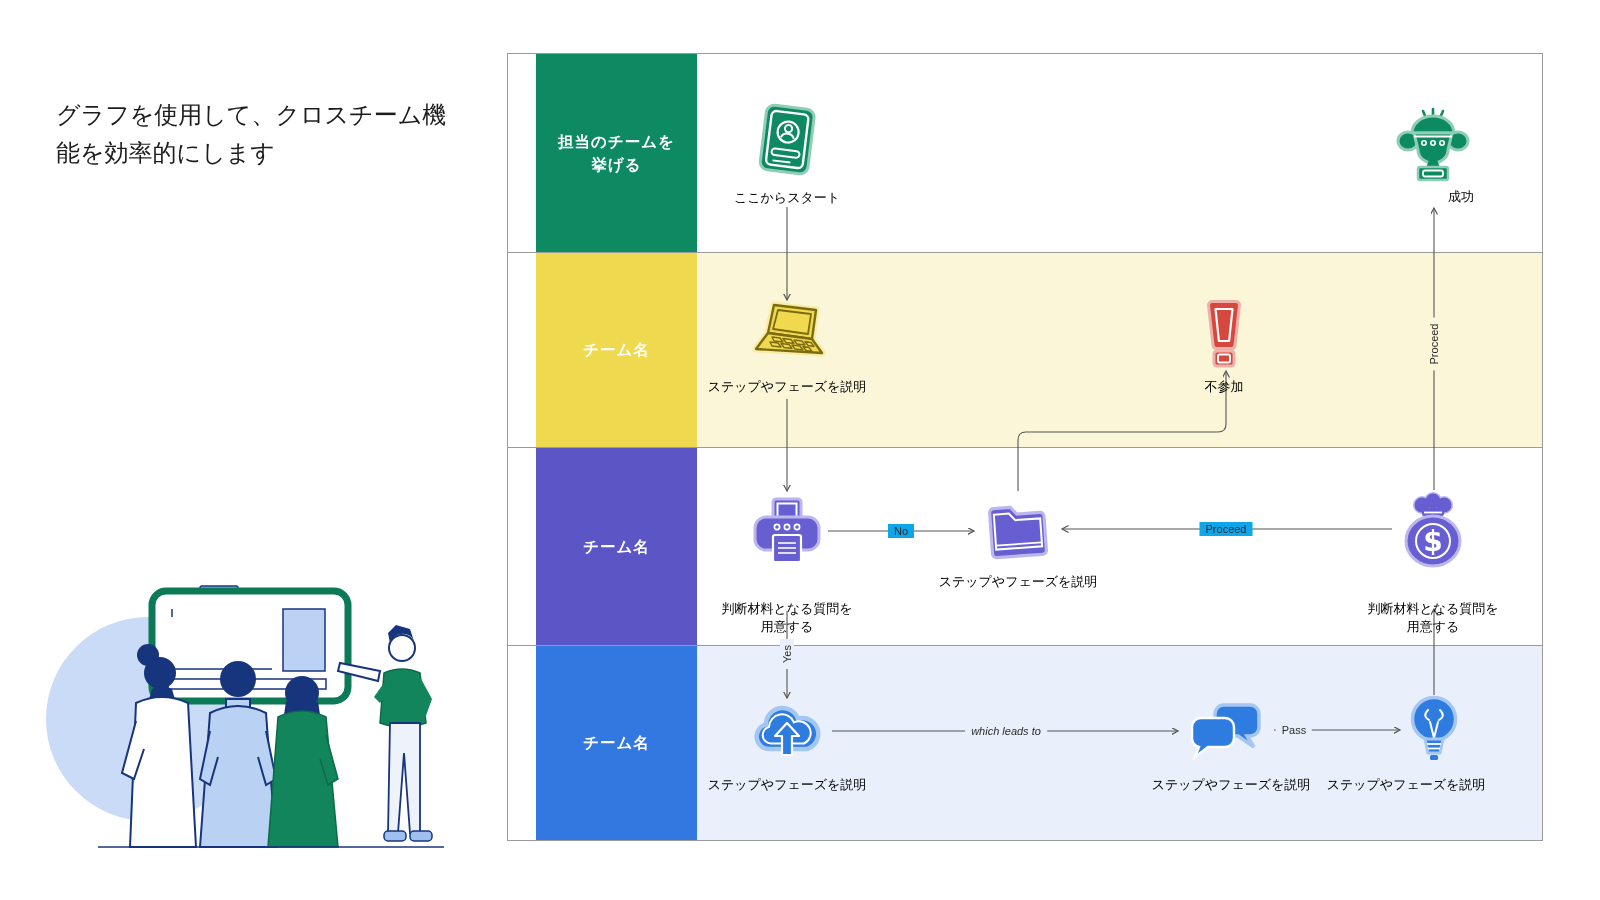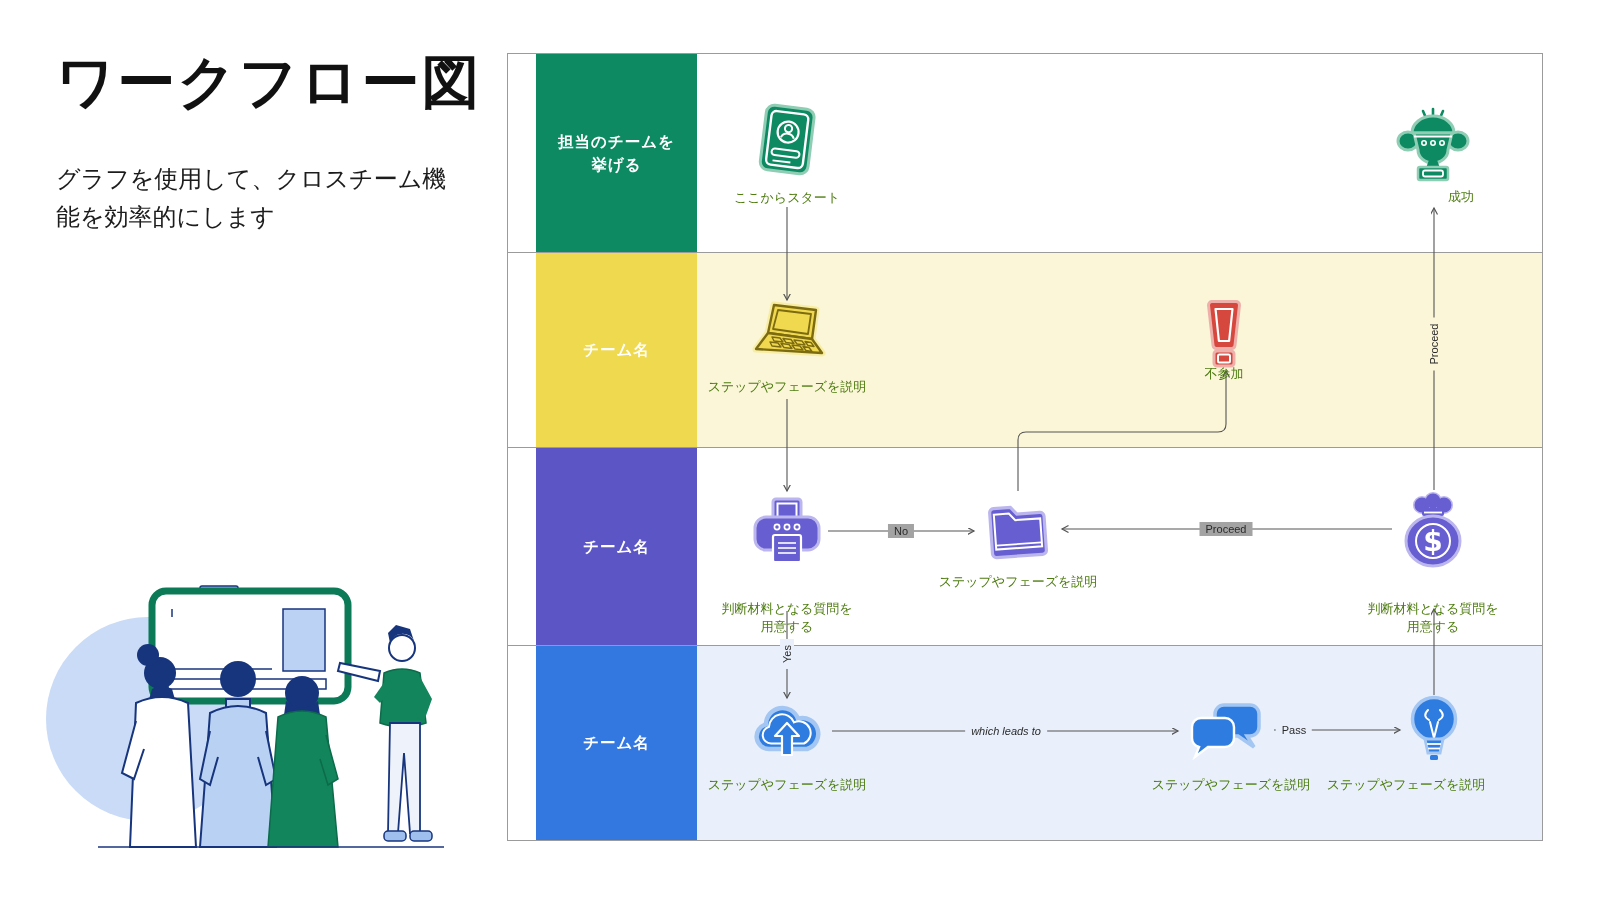--- a/index.html
+++ b/index.html
@@ -25,33 +25,32 @@
   .lane-body { flex:1; }
   .hdr-green  { background:#0d8a61; } .body-green  { background:#ffffff; }
   .hdr-yellow { background:#eed94f; } .body-yellow { background:#fbf6d8; }
   .hdr-purple { background:#5b55c6; } .body-purple { background:#ffffff; }
   .hdr-blue   { background:#3378e1; } .body-blue   { background:#e9f0fb; }
 
   .wires { position:absolute; left:0; top:0; width:1036px; height:788px; pointer-events:none; }
 
   .node { position:absolute; transform:translate(-50%,-50%); line-height:0; }
   .node-label { position:absolute; transform:translateX(-50%); width:220px; text-align:center;
-                font-size:13px; color:#4d7c0f; line-height:1.35; }
+                font-size:13px; color:#000000; line-height:1.35; }
   .node-label.narrow { width:132px;margin-top:28px; }
 
   .wire-label { position:absolute; transform:translate(-50%,-50%); font-size:11px; color:#2a2a2a;
                 padding:1px 6px; white-space:nowrap; }
   .wire-label.vert { transform:translate(-50%,-50%) rotate(-90deg); }
-  .bg-white { background:#a3a3a3; } .bg-cream { background:#fbf6d8; } .bg-lblue { background:#e9f0fb; }
+  .bg-white { background:#0ea5e9; } .bg-cream { background:#fbf6d8; } .bg-lblue { background:#e9f0fb; }
 </style>
 </head>
 <body>
 
 <div class="left-panel">
-  <div class="page-title">ワークフロー図</div>
   <div class="page-subtitle">グラフを使用して、クロスチーム機能を効率的にします</div>
 </div>
 
 <svg class="illustration" viewBox="0 0 420 314">
   <circle cx="108" cy="168" r="102" fill="#c9dbf6"></circle>
 
   <g>
     <rect x="160" y="35" width="38" height="10" rx="2" fill="#9fc0ee" stroke="#17357d" stroke-width="1.5"></rect>
     <rect x="112" y="40" width="196" height="110" rx="14" fill="#ffffff" stroke="#0c7a56" stroke-width="7"></rect>
     <rect x="243" y="58" width="42" height="62" fill="#bcd2f4" stroke="#17357d" stroke-width="1.5"></rect>
@@ -213,21 +212,21 @@
 
   <div class="node" style="left:716px; top:281px;">
     <svg width="44" height="72" viewBox="0 0 44 72">
       <path d="M10 6 h24 l-4.5 40 h-15 z" fill="none" stroke="#eeb0aa" stroke-width="10" stroke-linejoin="round"></path>
       <path d="M10 6 h24 l-4.5 40 h-15 z" fill="#d6473d" stroke="#d6473d" stroke-width="4" stroke-linejoin="round"></path>
       <path d="M13.5 10 h17 l-3.4 32 h-10.2 z" fill="none" stroke="#fff" stroke-width="2.2" stroke-linejoin="round"></path>
       <rect x="12" y="52" width="20" height="15" rx="3" fill="#d6473d" stroke="#eeb0aa" stroke-width="3"></rect>
       <rect x="16" y="55.5" width="12" height="8" rx="1.5" fill="none" stroke="#fff" stroke-width="2"></rect>
     </svg>
   </div>
-  <div class="node-label" style="left:716px; top:311px;">不参加</div>
+  <div class="node-label" style="left:716px; top:324px;">不参加</div>
 
   <div class="node" style="left:279px; top:477px;">
     <svg width="74" height="70" viewBox="0 0 74 70">
       <rect x="23" y="3" width="28" height="22" rx="3" fill="#675fd1" stroke="#bcb6ee" stroke-width="3"></rect>
       <rect x="27.5" y="7.5" width="19" height="15" fill="none" stroke="#fff" stroke-width="2"></rect>
       <rect x="5" y="21" width="64" height="33" rx="11" fill="#675fd1" stroke="#bcb6ee" stroke-width="3"></rect>
       <circle cx="27" cy="31" r="2.6" fill="none" stroke="#fff" stroke-width="1.7"></circle>
       <circle cx="37" cy="31" r="2.6" fill="none" stroke="#fff" stroke-width="1.7"></circle>
       <circle cx="47" cy="31" r="2.6" fill="none" stroke="#fff" stroke-width="1.7"></circle>
       <rect x="23" y="39" width="28" height="27" rx="2" fill="#675fd1" stroke="#fff" stroke-width="2.2"></rect>

